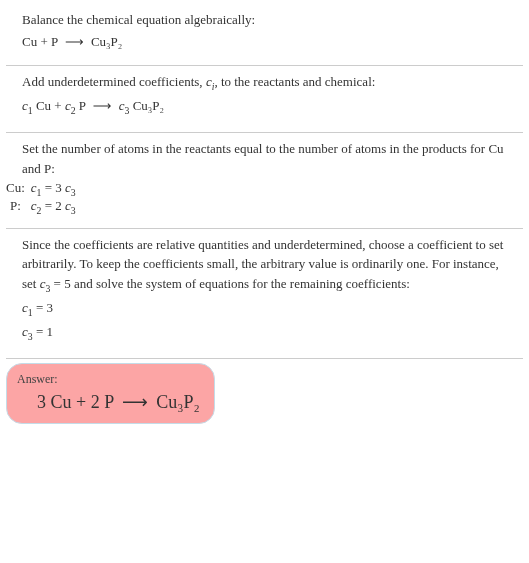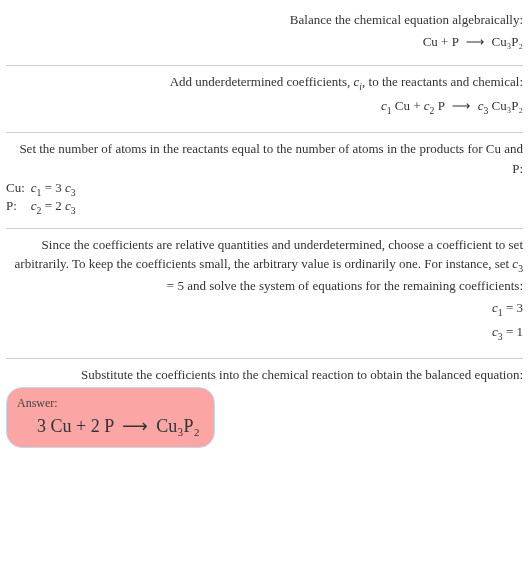--- a/index.html
+++ b/index.html
@@ -15,41 +15,40 @@
     .section {
       padding: 4px 0 12px 0;
     }
     .hr {
       border: none;
       border-top: 1px solid #ccc;
       margin: 0;
     }
     .line {
       line-height: 1.5;
-      margin: 2px 0;
-      text-align: right;
+      margin: 2px 16px;
     }
     sub {
       font-size: 0.75em;
       vertical-align: sub;
     }
     .arrow {
       display: inline-block;
       padding: 0 4px;
     }
     .eq-table {
       display: table;
       margin-top: 2px;
     }
     .eq-row {
       display: table-row;
     }
     .eq-label {
       display: table-cell;
-      text-align: left;
+      text-align: center;
       padding-right: 6px;
       margin-left: 47px;
     }
     .eq-val {
       display: table-cell;
     }
     .answer-box {
       display: inline-block;
       background: #fca5a5;
       border: 1px solid #c4dce8;
@@ -110,21 +109,20 @@
 <div class="section">
   <div class="line">
     <span>Since the coefficients are relative quantities and underdetermined, choose a coefficient to set arbitrarily. To keep the coefficients small, the arbitrary value is ordinarily one. For instance, set </span><span class="ital">c</span><sub>3</sub><span> = 5 and solve the system of equations for the remaining coefficients:</span>
   </div>
   <div class="line"><span class="ital">c</span><sub>1</sub><span> = 3</span></div>
   <div class="line"><span class="ital">c</span><sub>3</sub><span> = 1</span></div>
 </div>
 <hr class="hr">
 
 <div class="section">
-  <div class="line">Substitute the coefficients into the chemical reaction to obtain the balanced equation:</div>
   <div class="answer-box">
     <div class="answer-label">Answer:</div>
     <div class="answer-eq">
       <span>3 Cu + 2 P</span>
       <span class="arrow">⟶</span>
       <span>Cu₃P₂</span>
     </div>
   </div>
 </div>
 

